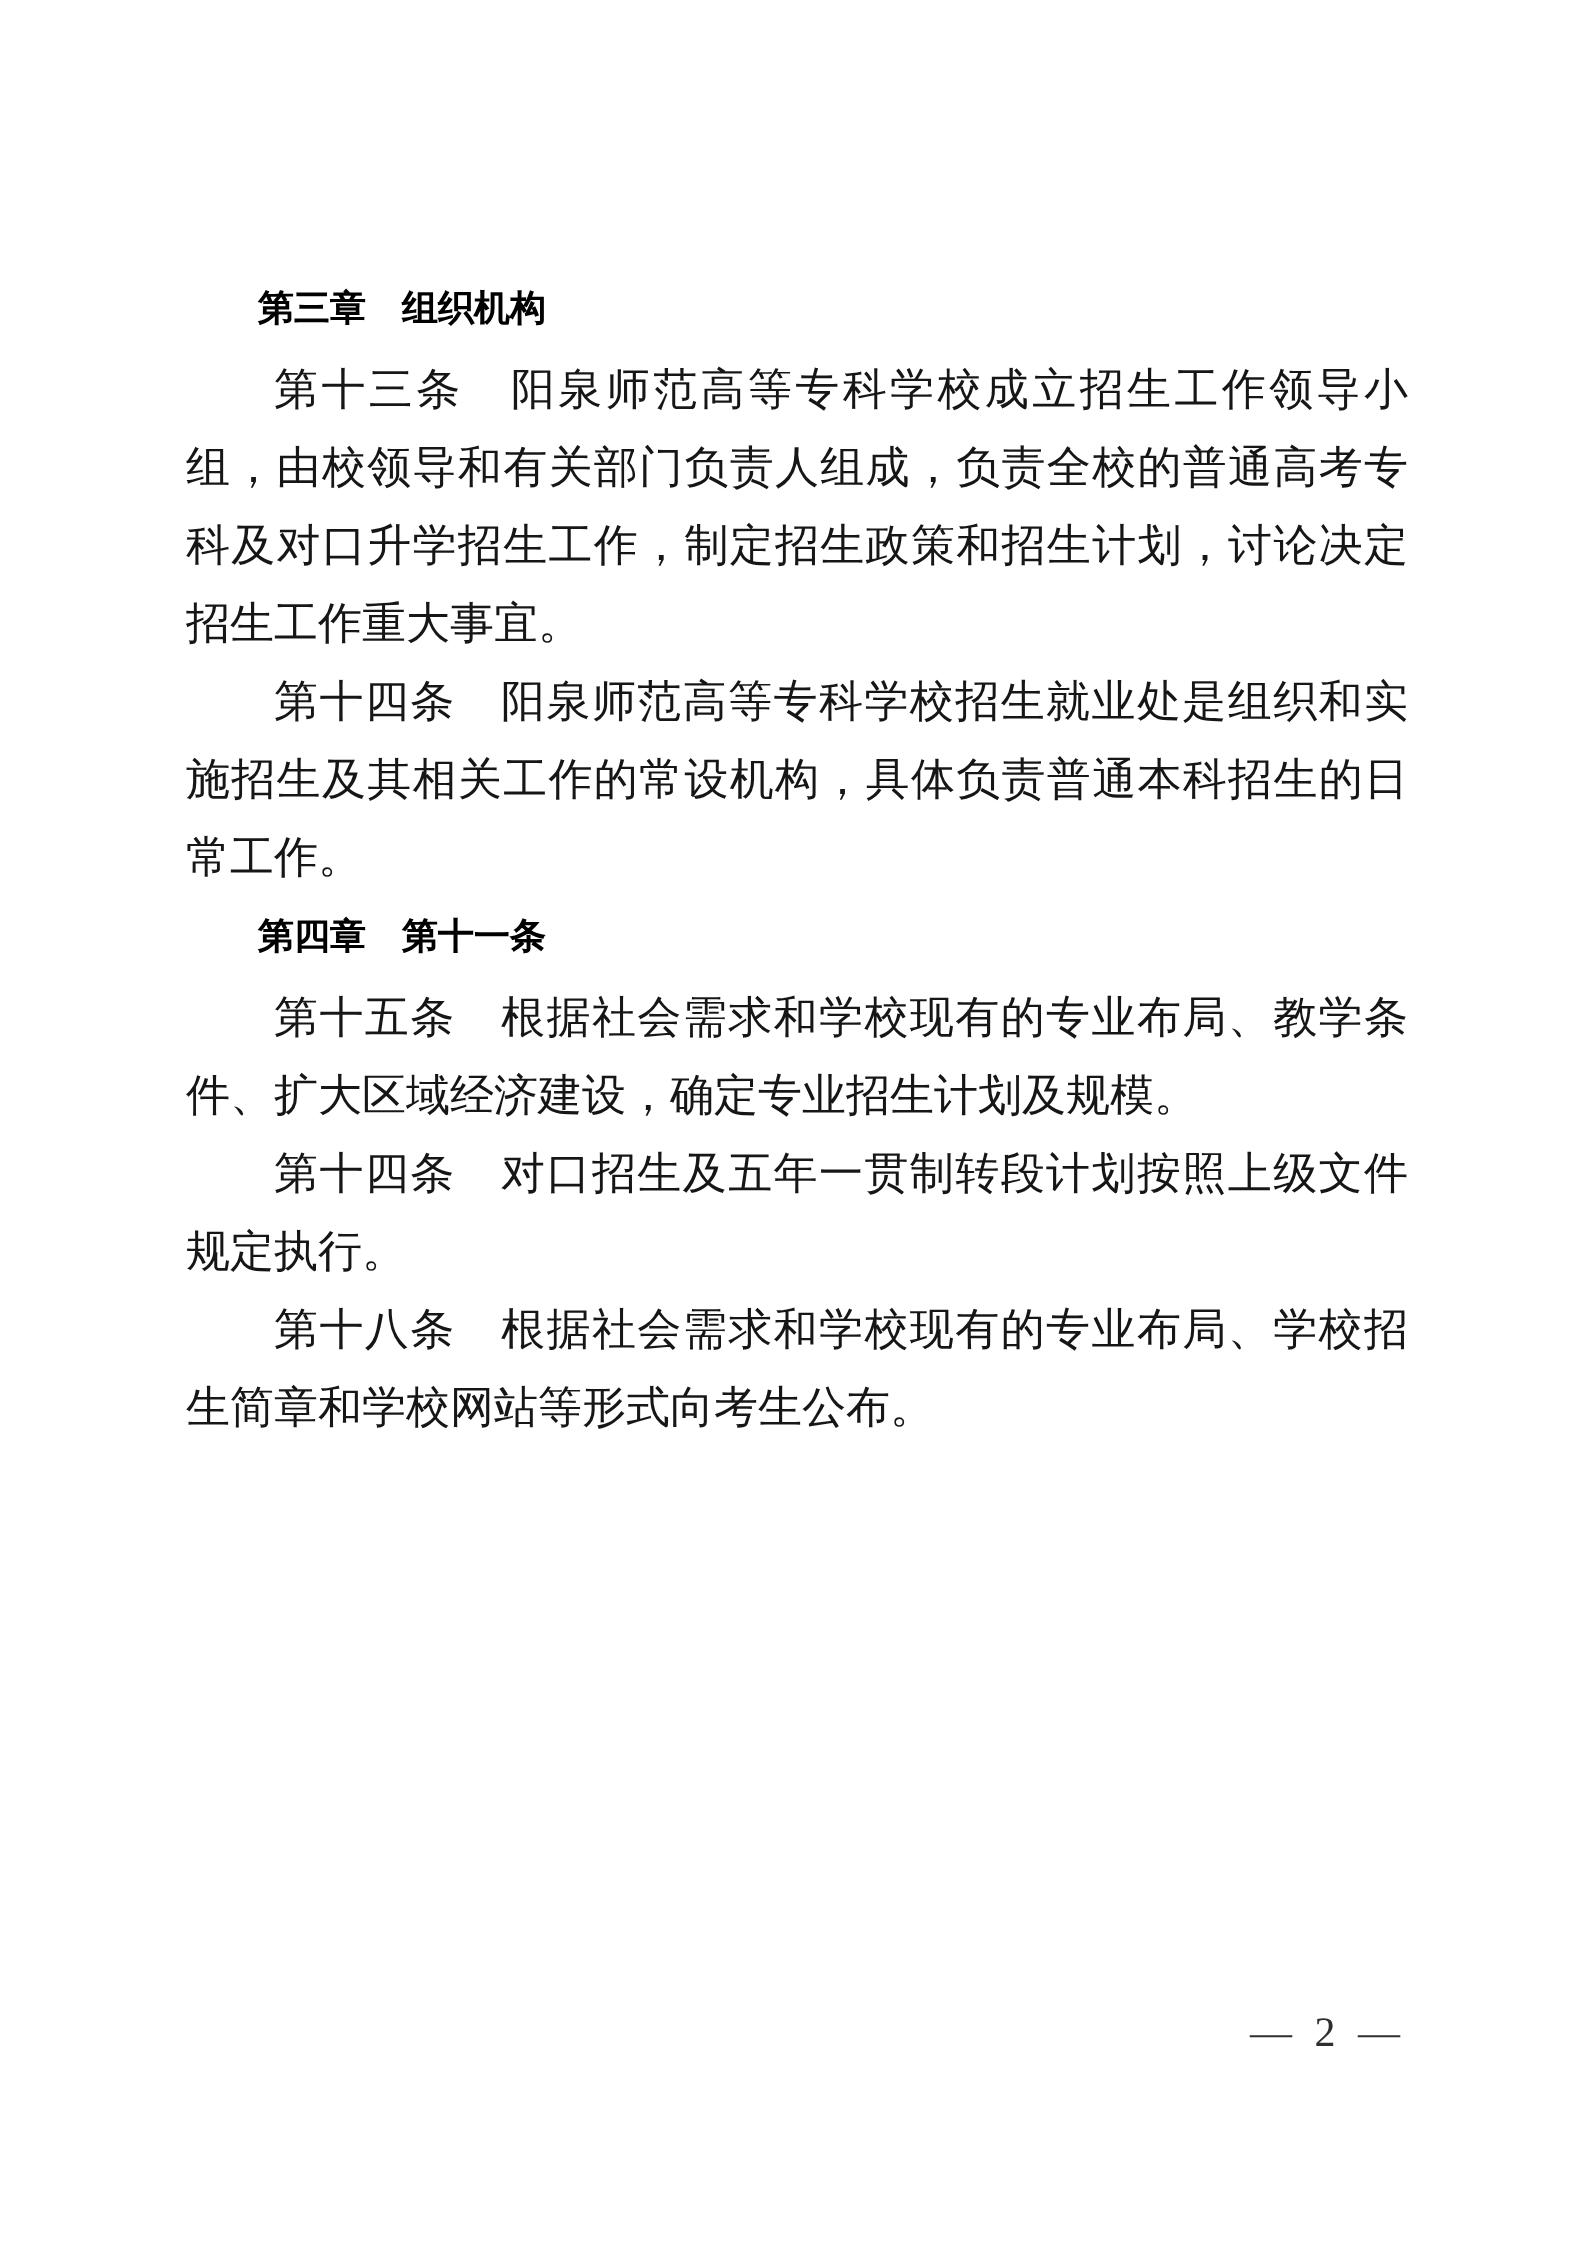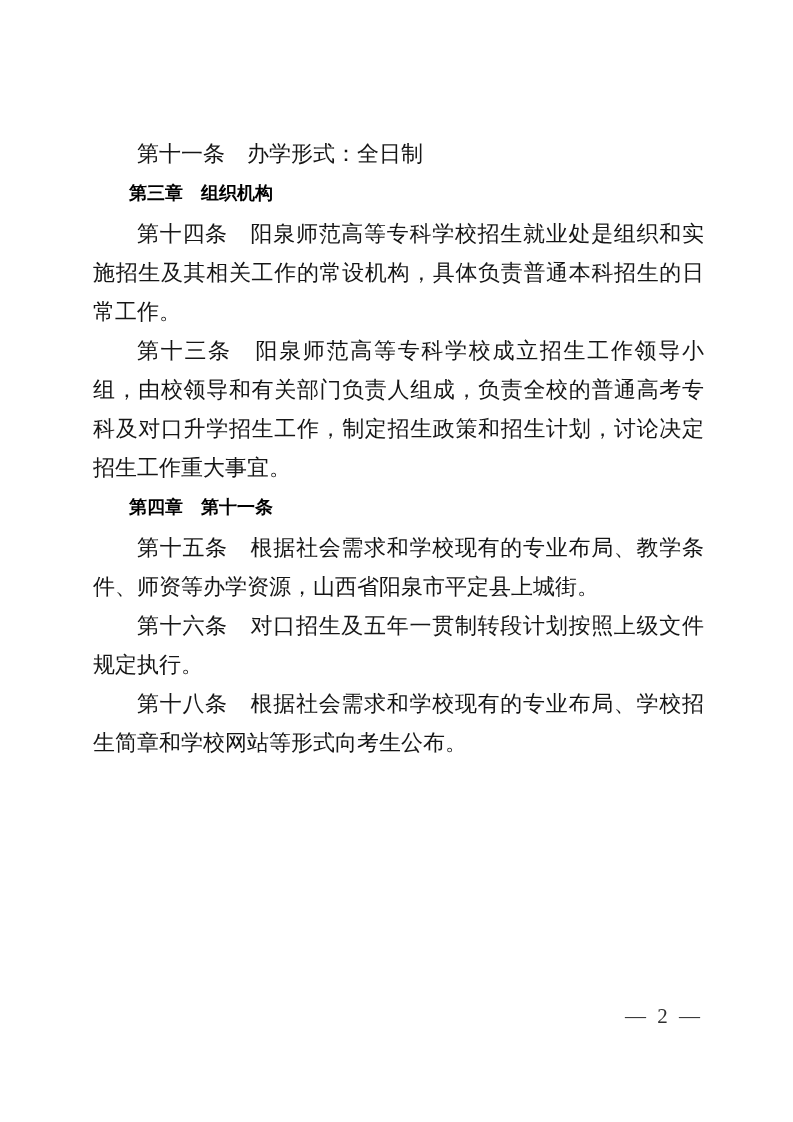--- a/index.html
+++ b/index.html
@@ -57,23 +57,22 @@
     color: #2e2e2e;
     letter-spacing: 3px;
     font-family: "Liberation Serif", serif;
   }
 </style>
 </head>
 <body>
 
 <div class="page">
   <div class="content">
-    <p class="article">第十一条　办学形式：全日制</p>
     <h2 class="chapter">第三章　组织机构</h2>
+    <p class="article">第十三条　阳泉师范高等专科学校成立招生工作领导小组，由校领导和有关部门负责人组成，负责全校的普通高考专科及对口升学招生工作，制定招生政策和招生计划，讨论决定招生工作重大事宜。</p>
     <p class="article">第十四条　阳泉师范高等专科学校招生就业处是组织和实施招生及其相关工作的常设机构，具体负责普通本科招生的日常工作。</p>
-    <p class="article">第十三条　阳泉师范高等专科学校成立招生工作领导小组，由校领导和有关部门负责人组成，负责全校的普通高考专科及对口升学招生工作，制定招生政策和招生计划，讨论决定招生工作重大事宜。</p>
     <h2 class="chapter">第四章　第十一条</h2>
-    <p class="article">第十五条　根据社会需求和学校现有的专业布局、教学条件、师资等办学资源，山西省阳泉市平定县上城街。</p>
-    <p class="article">第十六条　对口招生及五年一贯制转段计划按照上级文件规定执行。</p>
+    <p class="article">第十五条　根据社会需求和学校现有的专业布局、教学条件、扩大区域经济建设，确定专业招生计划及规模。</p>
+    <p class="article">第十四条　对口招生及五年一贯制转段计划按照上级文件规定执行。</p>
     <p class="article">第十八条　根据社会需求和学校现有的专业布局、学校招生简章和学校网站等形式向考生公布。</p>
   </div>
   <div class="page-number">— 2 —</div>
 </div>
 
 </body></html>

